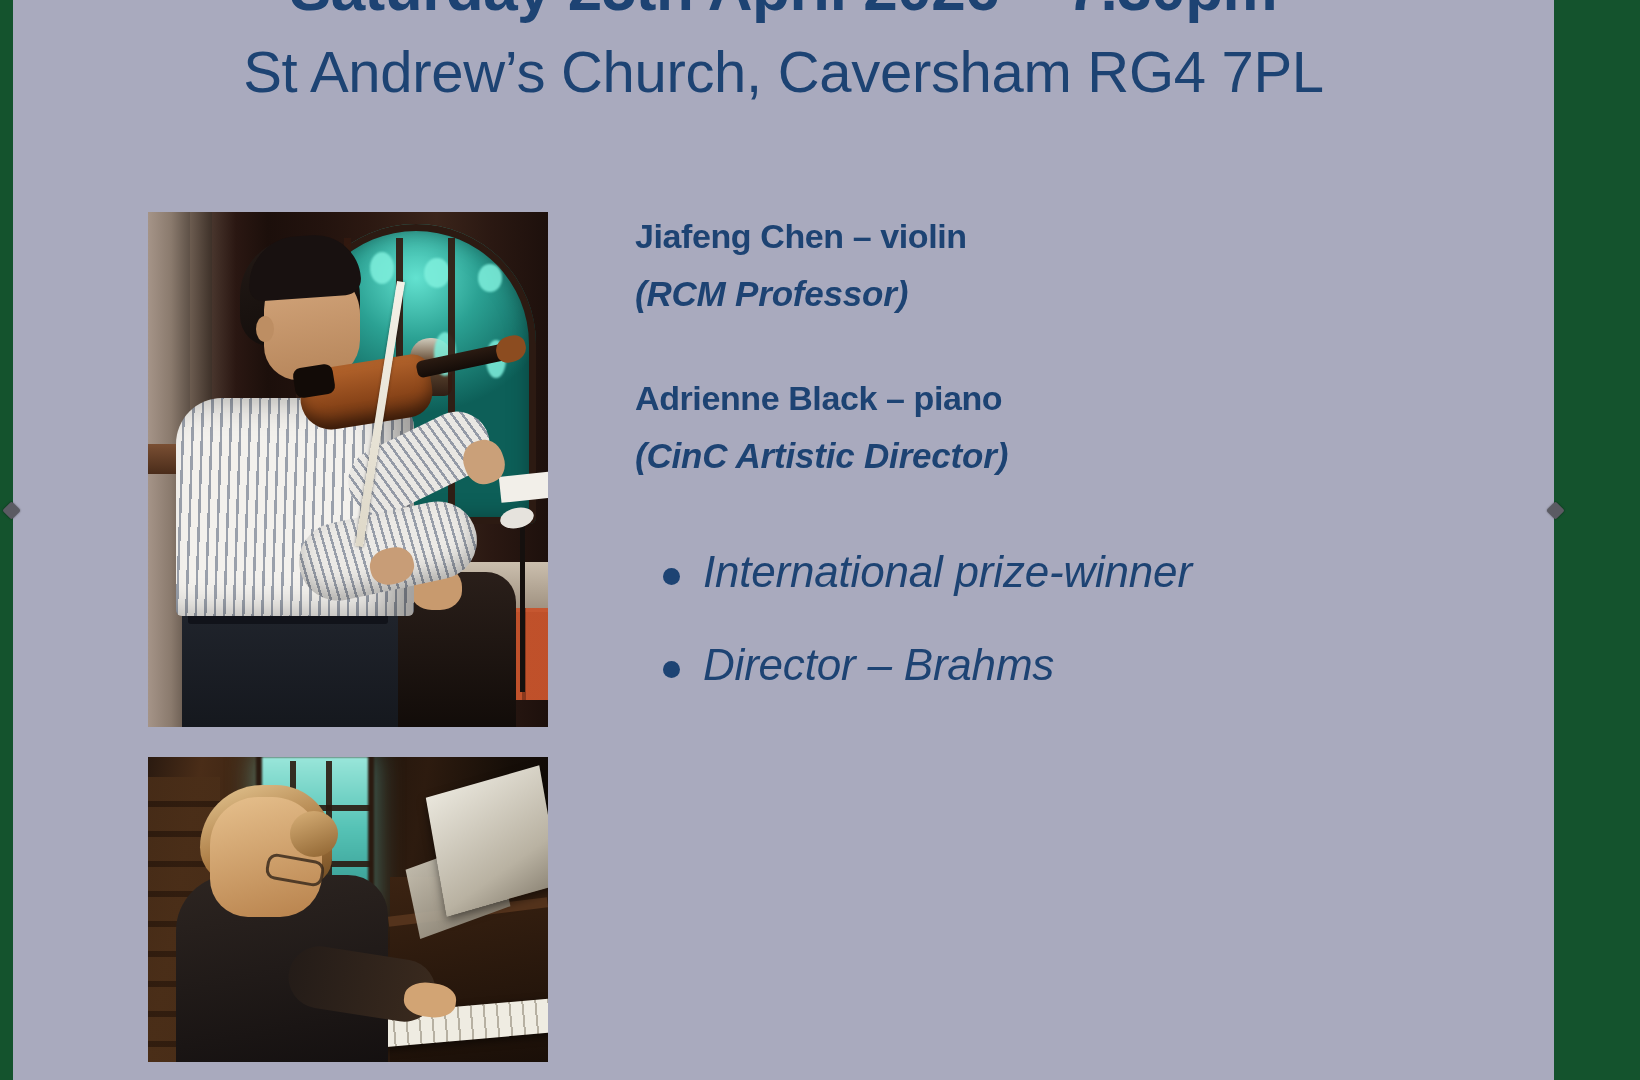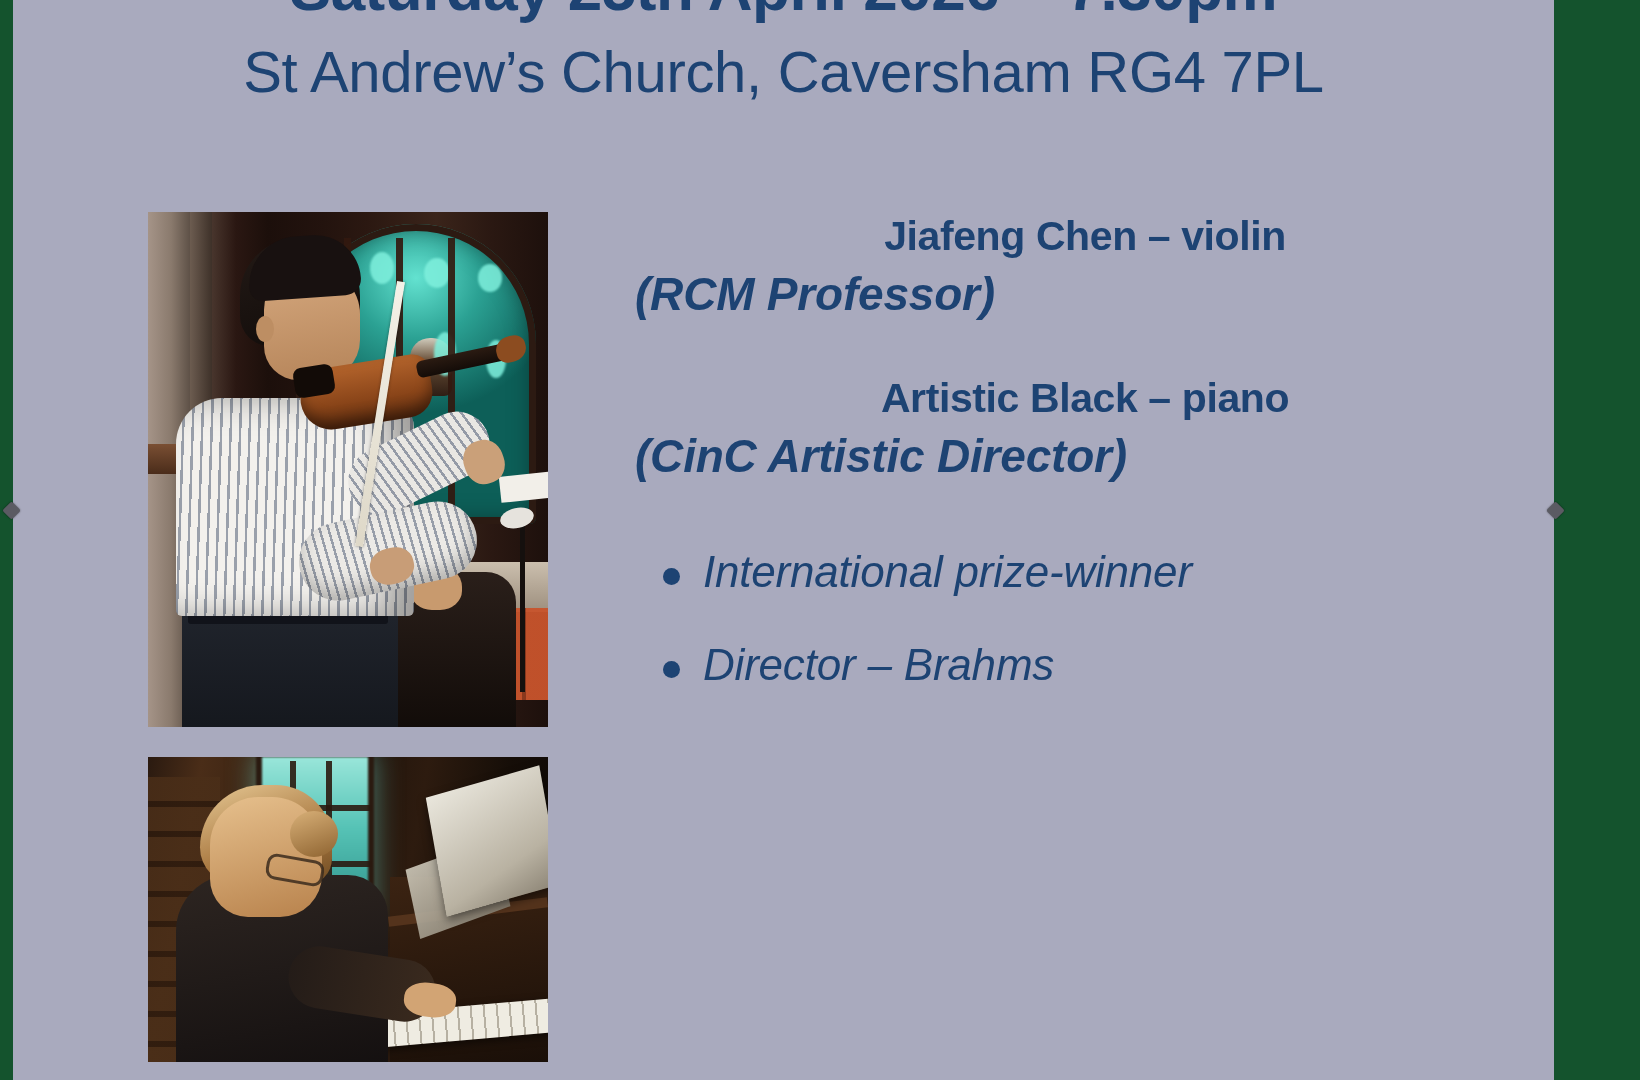--- a/index.html
+++ b/index.html
@@ -413,29 +413,28 @@
 
   
   #text-col {
     position: absolute;
     left: 622px;
     top: 206px;
     width: 900px;
     color: #1d4373;
   }
   .performer {
-    font-size: 41px;
+    font-size: 34px;
     font-weight: 700;
     line-height: 60px;
     white-space: nowrap;
     letter-spacing: -0.4px;
-    text-align: center;
   }
   .performer-role {
-    font-size: 46px;
+    font-size: 35px;
     font-weight: 700;
     font-style: italic;
     line-height: 56px;
     white-space: nowrap;
     letter-spacing: -0.2px;
   }
   .perf-gap { height: 46px; }
 
   #bullets {
     margin-top: 62px;
@@ -542,21 +541,21 @@
       <div class="ph-layer p-glasses"></div>
     </div>
 
     <div id="text-col">
 
       <div class="performer">Jiafeng Chen – violin</div>
       <div class="performer-role">(RCM Professor)</div>
 
       <div class="perf-gap"></div>
 
-      <div class="performer">Artistic Black – piano</div>
+      <div class="performer">Adrienne Black – piano</div>
       <div class="performer-role">(CinC Artistic Director)</div>
 
       <ul id="bullets">
         <li>International prize-winner</li>
         <li>Director  –  Brahms</li>
       </ul>
 
     </div>
   </div>
 

